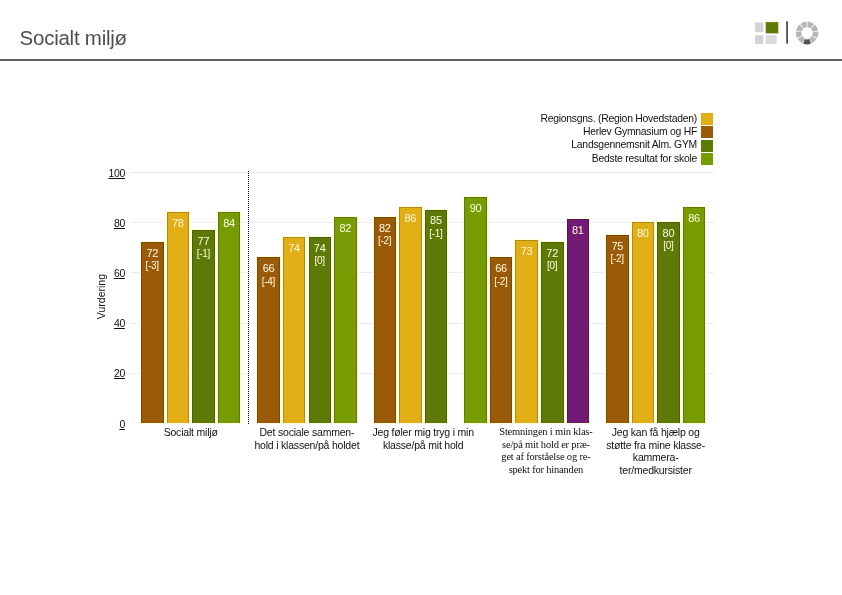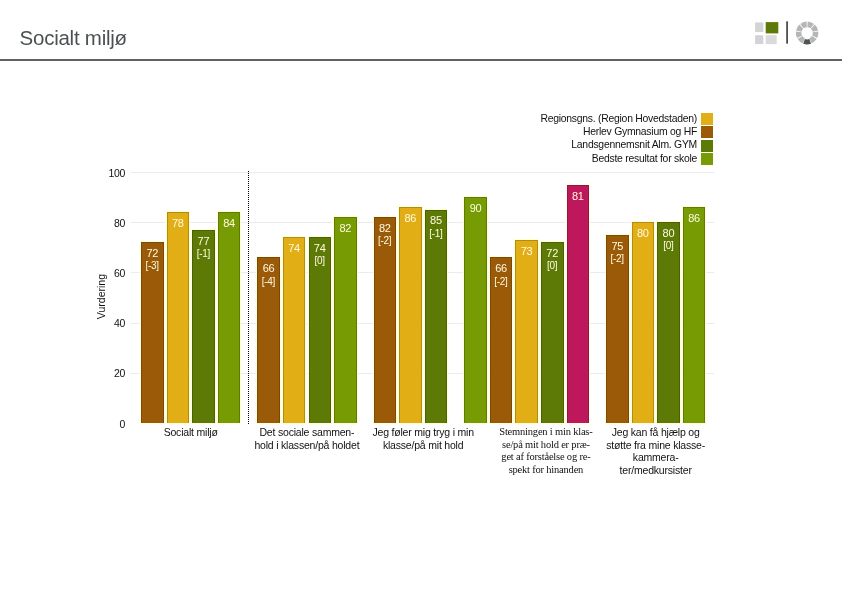--- a/index.html
+++ b/index.html
@@ -7,21 +7,21 @@
   #page{position:absolute;left:0;top:0;width:842px;height:595px;}
 
   
   .hdr-title{position:absolute;left:19.6px;top:28.4px;font-size:20.5px;letter-spacing:-0.25px;line-height:1;color:#4b5152;white-space:nowrap;}
   .hdr-rule{position:absolute;left:0;top:59px;width:842px;height:2px;background:#5e6163;}
   .logo{position:absolute;left:754px;top:15px;width:72px;height:38px;}
 
   
   .plot{position:absolute;left:131px;top:172px;width:583px;height:251px;}
   .gridline{position:absolute;left:0;width:583px;height:1px;background:#ebebeb;}
-  .ytick{position:absolute;left:95.5px;width:29.4px;text-align:right;font-size:10.5px;letter-spacing:-0.35px;color:#111;line-height:1;white-space:nowrap;}
+  .ytick{position:absolute;left:95.5px;width:29.4px;text-align:right;font-size:10.5px;letter-spacing:-0.35px;color:#111;line-height:1;white-space:nowrap;text-decoration:underline;}
   .ylabel{position:absolute;left:96px;top:274px;font-size:10.5px;color:#111;line-height:1;
           writing-mode:vertical-rl;transform:rotate(180deg);white-space:nowrap;}
   .sep{position:absolute;left:248px;top:170.5px;width:0;height:253px;border-left:1px dotted #000;}
 
   .grp{position:absolute;bottom:0;height:251px;}
   .bar{position:absolute;bottom:0;box-sizing:border-box;border:1px solid rgba(0,0,0,0.20);
        border-bottom:none;box-shadow:0 0 0 1.3px #fffedd;}
   .bval{position:absolute;left:-1px;top:4.8px;width:calc(100% + 2px);text-align:center;
         font-size:11px;letter-spacing:-0.3px;text-indent:-0.3px;color:#fffbe0;line-height:1;}
   .bdel{position:absolute;left:-1px;top:18.2px;width:calc(100% + 2px);text-align:center;
@@ -141,21 +141,21 @@
     <div class="bdel">[-2]</div>
   </div>
         <div class="bar" style="left: 25.6px; width: 22.5px; height: 183.23px; background: rgb(226, 174, 21);">
     <div class="bval">73</div>
 
   </div>
         <div class="bar" style="left: 51.2px; width: 22.5px; height: 180.72px; background: rgb(94, 122, 6);">
     <div class="bval">72</div>
     <div class="bdel">[0]</div>
   </div>
-        <div class="bar" style="left: 76.8px; width: 22.5px; height: 238px; background: #be185d;">
+        <div class="bar" style="left: 76.8px; width: 22.5px; height: 204px; background: #701a75;">
     <div class="bval">81</div>
 
   </div>
       </div>
       <div class="grp" style="left: 475.1px; width: 99.3px;">
         <div class="bar" style="left: 0px; width: 22.5px; height: 188.25px; background: rgb(154, 90, 8);">
     <div class="bval">75</div>
     <div class="bdel">[-2]</div>
   </div>
         <div class="bar" style="left: 25.6px; width: 22.5px; height: 200.8px; background: rgb(226, 174, 21);">

